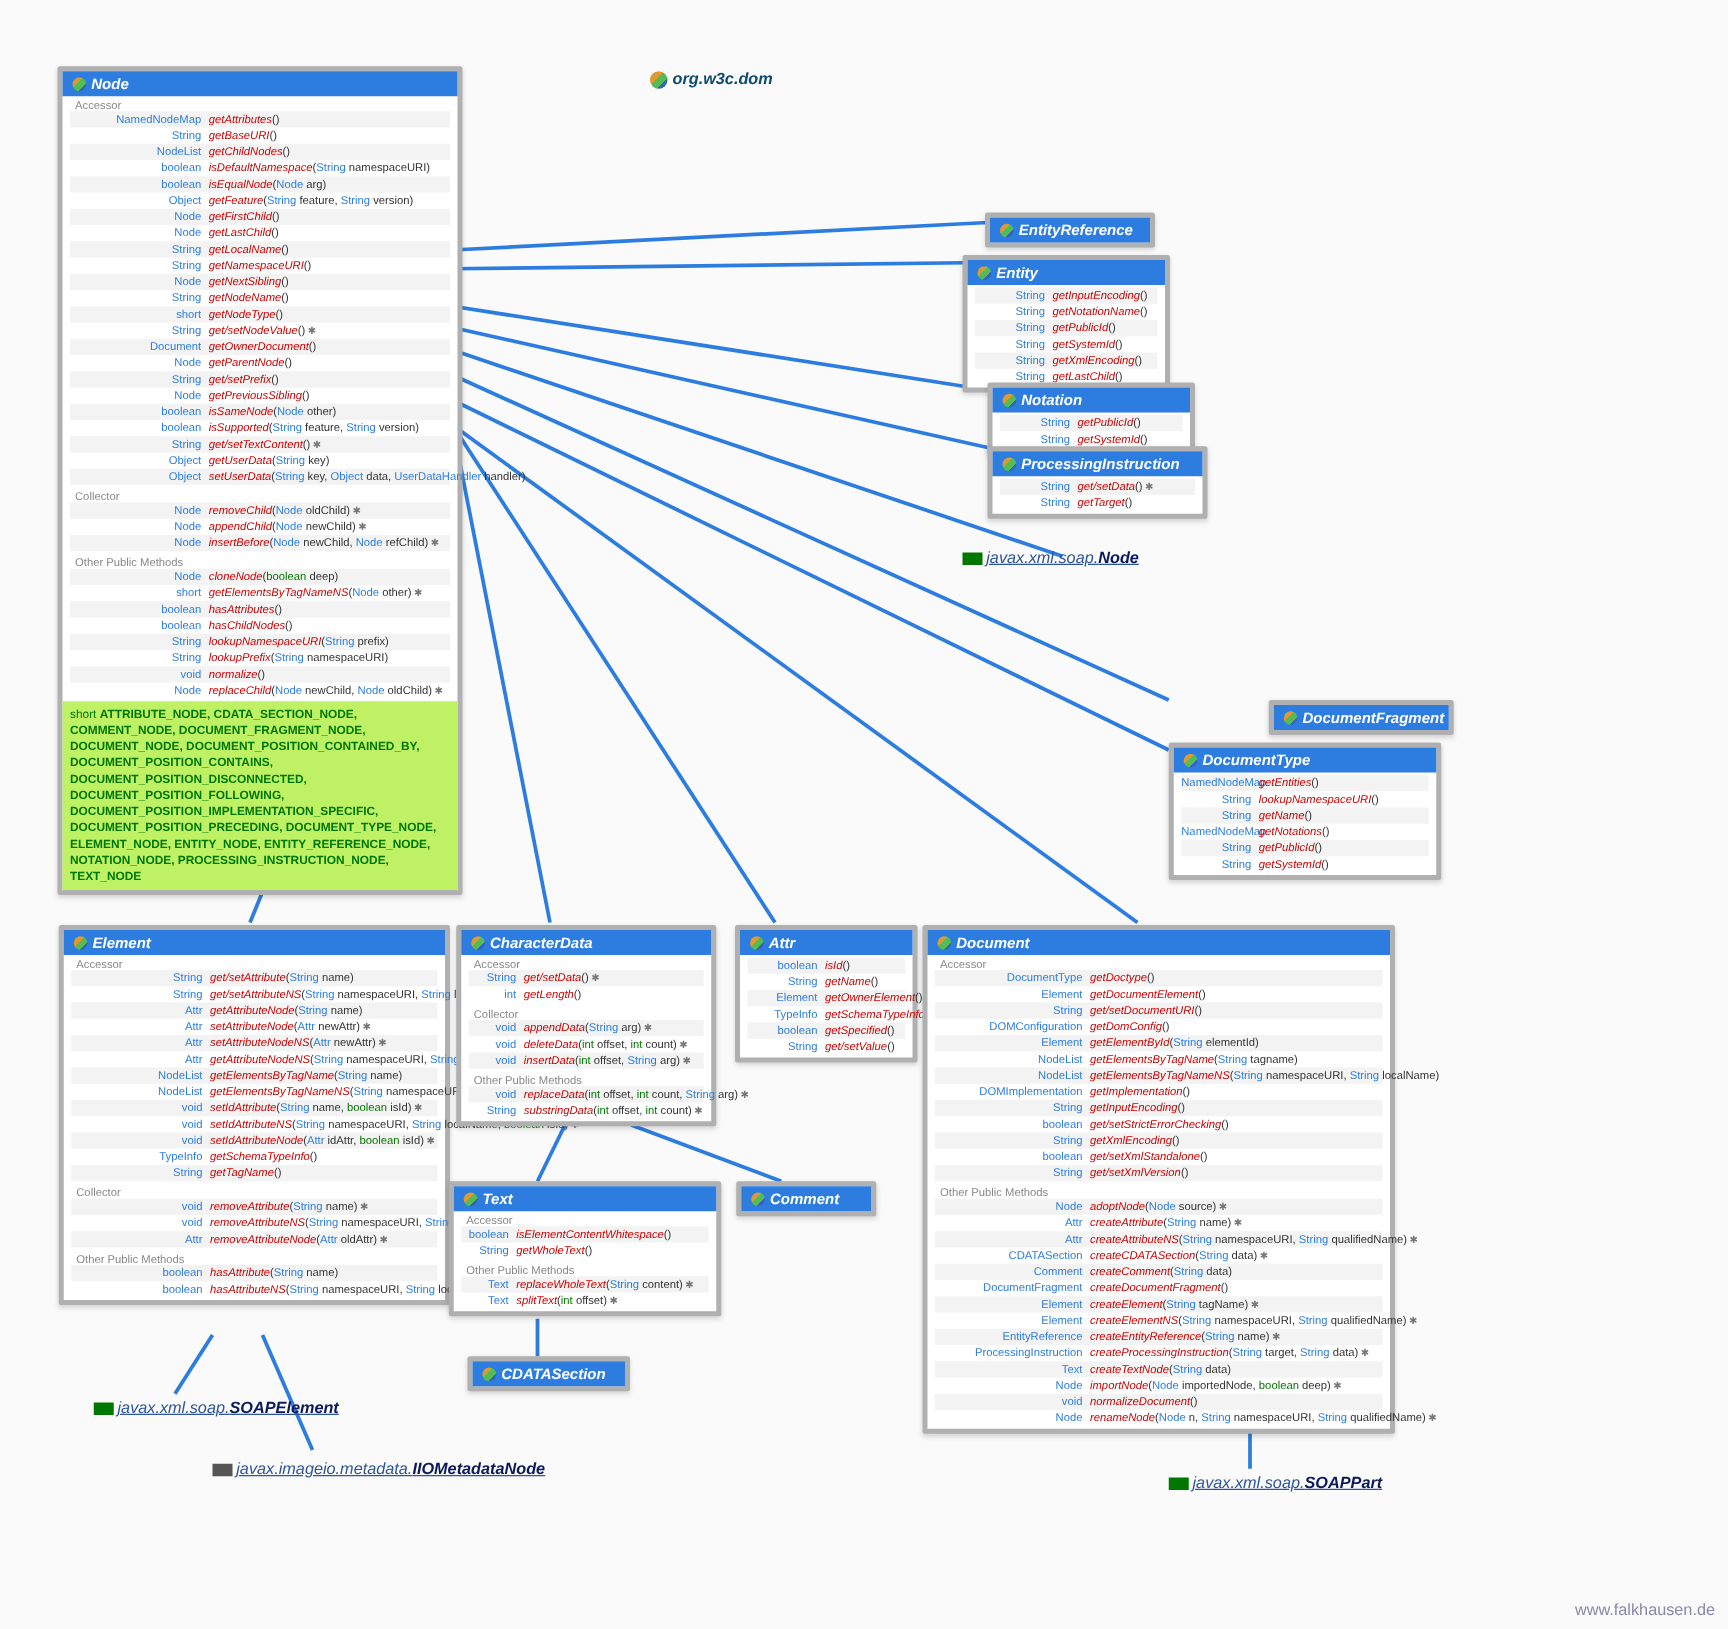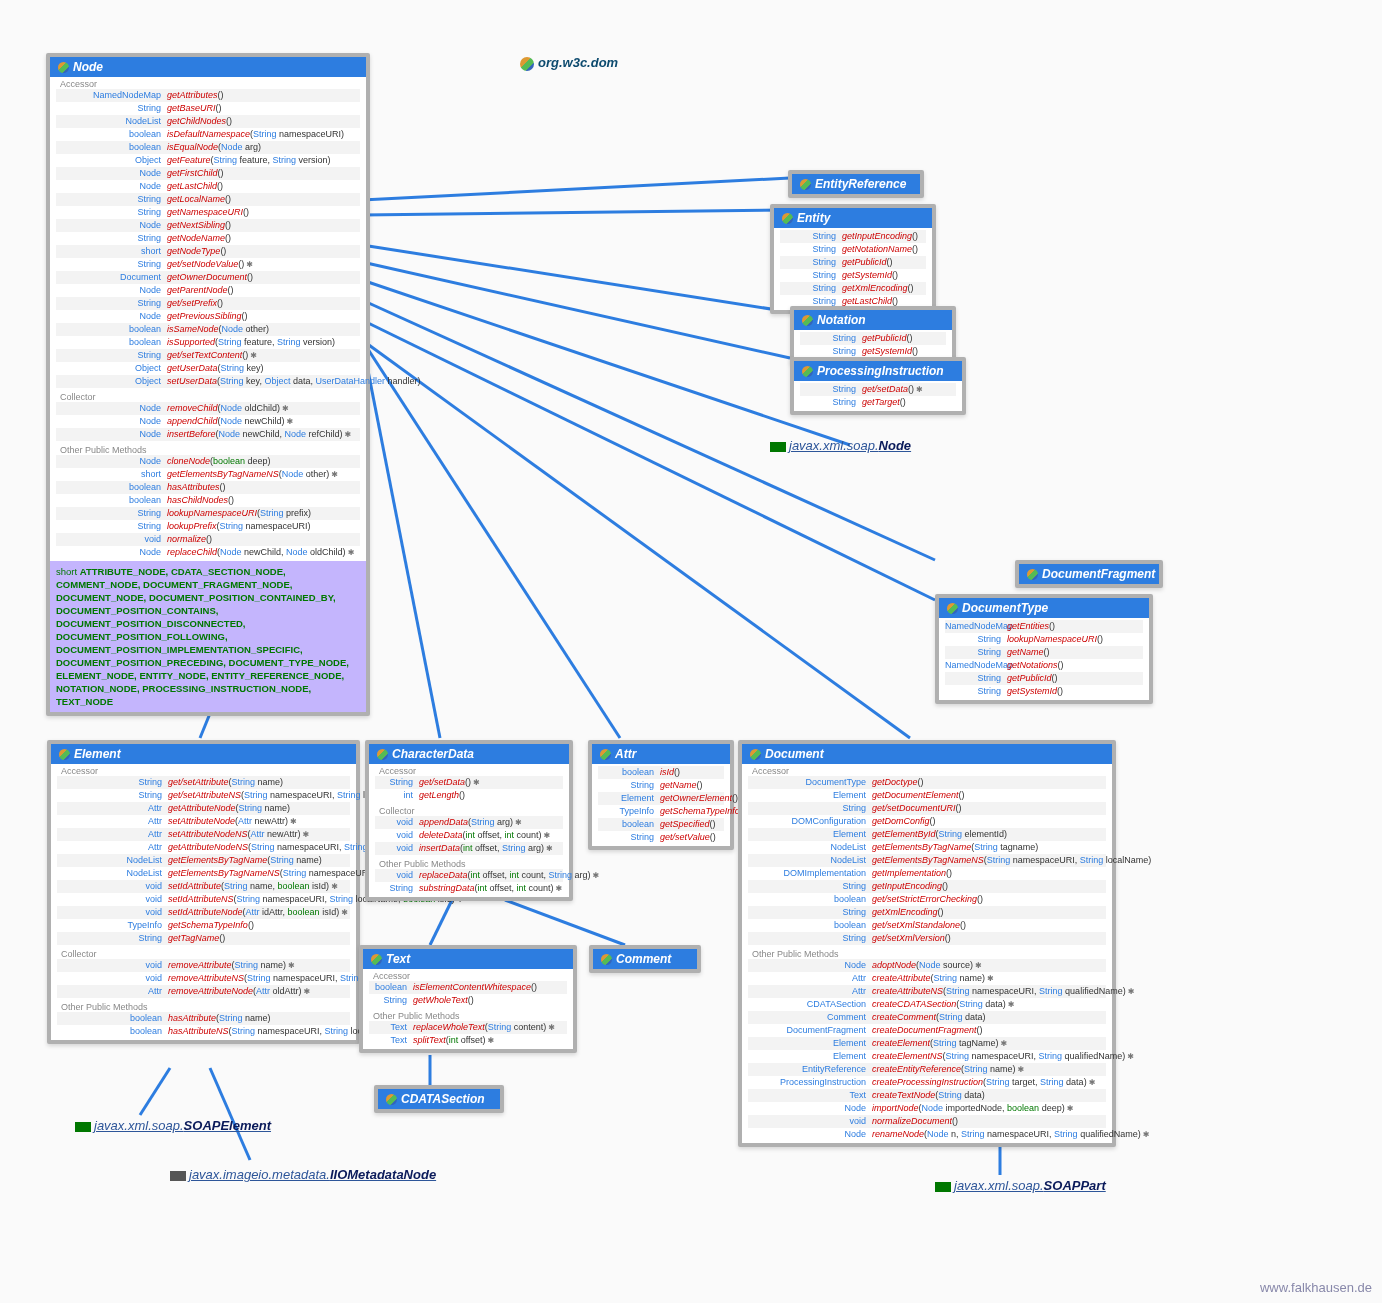--- a/index.html
+++ b/index.html
@@ -12,21 +12,21 @@
 .cls .sec{padding:2px 6px;font-size:9px}
 .cls .slab{color:#888;font-size:9px;padding-left:4px}
 .row{display:flex;white-space:nowrap;line-height:13px}
 .row:nth-child(odd){background:#f3f3f3}
 .rt{color:#2d7de0;text-align:right;width:105px;padding-right:6px;flex-shrink:0}
 .mn{color:#c00;font-style:italic}
 .pr{color:#333}
 .pr .t{color:#2d7de0}
 .pr .k{color:#070}
 .th{color:#777;font-size:8px;margin-left:2px}
-.consts{background:#c4b5fd;padding:4px 6px;color:#070;font-weight:bold;font-size:9.5px;line-height:13px}
+.consts{background:#bef264;padding:4px 6px;color:#070;font-weight:bold;font-size:9.5px;line-height:13px}
 .consts .kw{color:#070;font-weight:normal}
 .extlink{position:absolute;font-size:13px;font-style:italic;color:#2d5599;text-decoration:underline}
 .extlink .pkg{color:#2d5599;font-weight:normal}
 .extlink .cn{color:#0a1a5a;font-weight:bold}
 .extlink .sw{display:inline-block;width:16px;height:10px;background:#070;margin-right:3px;vertical-align:middle}
 svg.lines{position:absolute;left:0;top:0;width:1382px;height:1303px;pointer-events:none}
 svg.lines line{stroke:#2d7de0;stroke-width:3}
 .footer{position:absolute;right:10px;bottom:8px;font-size:13px;color:#88a}
 
 .narrow .rt{width:56px}

